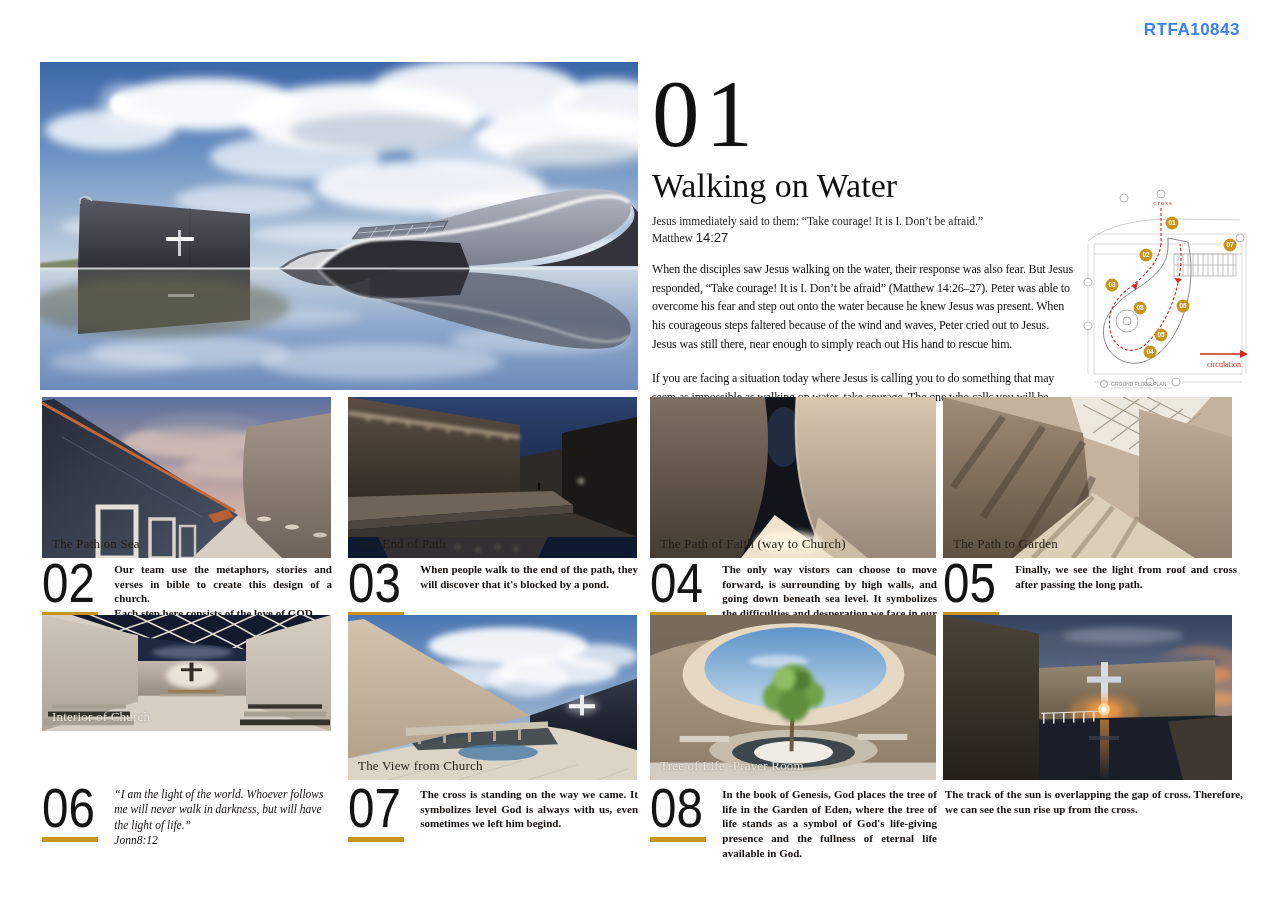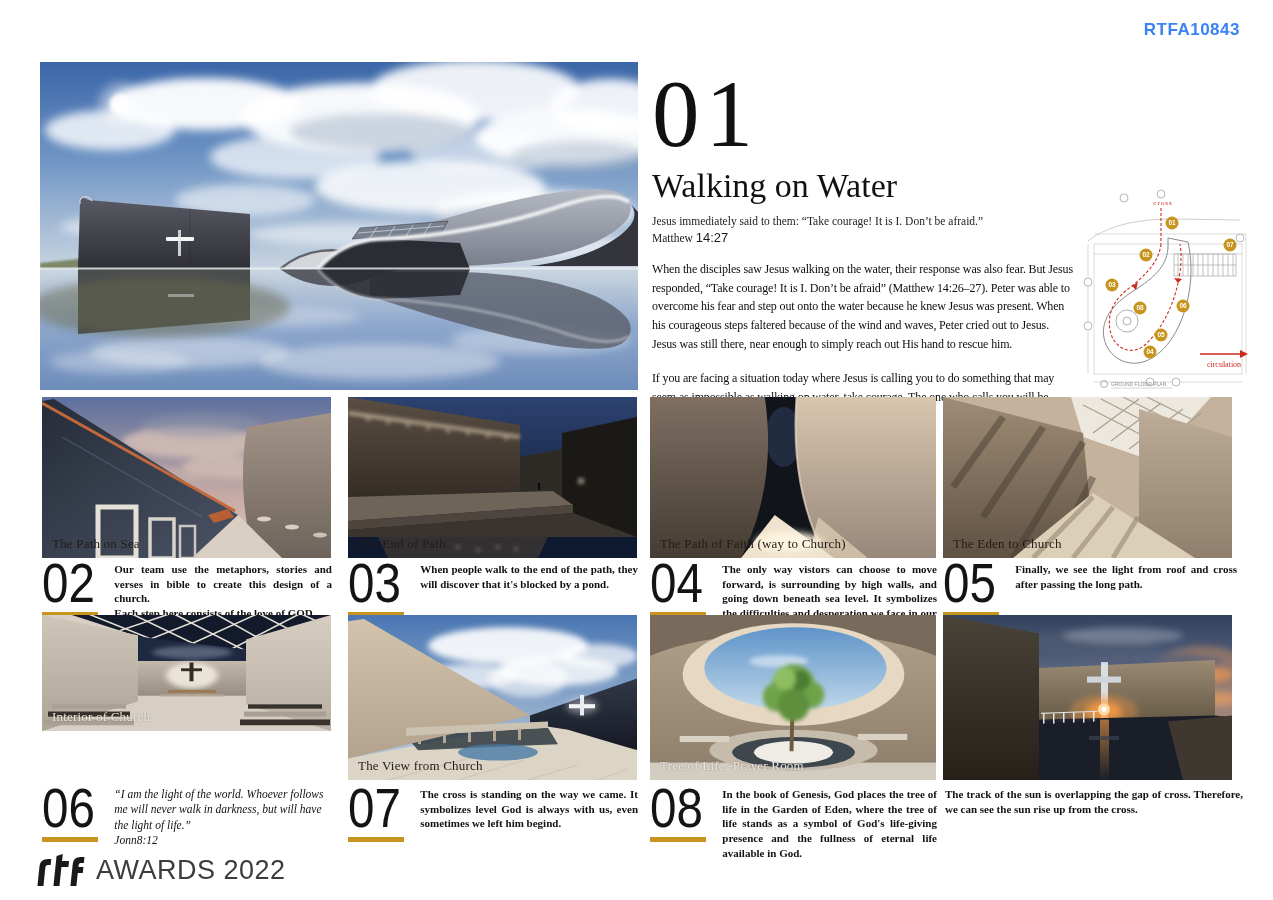--- a/index.html
+++ b/index.html
@@ -405,21 +405,21 @@
         <line x1="140" y1="45" x2="70" y2="161"></line>
           <line x1="150" y1="80" x2="110" y2="161"></line>
       </g>
       <polygon points="70,161 150,96 252,161" fill="#DCCFB8"></polygon>
       <g stroke="#8A7A64" stroke-width="5" opacity=".5">
         <line x1="150" y1="100" x2="90" y2="161"></line>
           <line x1="170" y1="110" x2="130" y2="161"></line>
           <line x1="195" y1="120" x2="170" y2="161"></line>
       </g>
     </svg>
-    <span class="cap cap-dark">The Eden to Church</span>
+    <span class="cap cap-dark">The Path to Garden</span>
   </div>
 
   <div class="desc" id="d2">
     <div class="numwrap">
       <div class="num">02</div>
       <div class="bar"></div>
     </div>
     <div class="dtext">Our team use the metaphors, stories and verses in bible to create this design of a church.
 Each step here consists of the love of GOD.</div>
   </div>
@@ -680,24 +680,14 @@
     <div class="numwrap">
       <div class="num">08</div>
       <div class="bar"></div>
     </div>
     <div class="dtext">In the book of Genesis, God places the tree of life in the Garden of Eden, where the tree of life stands as a symbol of God's life-giving presence and the fullness of eternal life available in God.</div>
   </div>
   <div class="desc" id="d9">
     <div class="dtext solo">The track of the sun is overlapping the gap of cross. Therefore, we can see the sun rise up from the cross.</div>
   </div>
 
-  <div class="footer">
-    <svg class="rtflogo" width="52" height="36" viewBox="0 0 52 36">
-      <g fill="#1a1a1a" transform="skewX(-6) translate(3,0)">
-        <path d="M4,34 V14 Q4,7 12,7 L15,7 V13 L12,13 Q10,13 10,16 V34 Z"></path>
-        <path d="M20,34 V4 L26,2 V9 H33 V15 H26 V34 Z"></path>
-        <path d="M37,34 V12 Q37,5 44,5 L48,5 V11 L45,11 Q43,11 43,13 V15 H48 V21 H43 V34 Z"></path>
-      </g>
-    </svg>
-    <span class="awards">AWARDS 2022</span>
-  </div>
 
 </div>
 
 </body></html>

